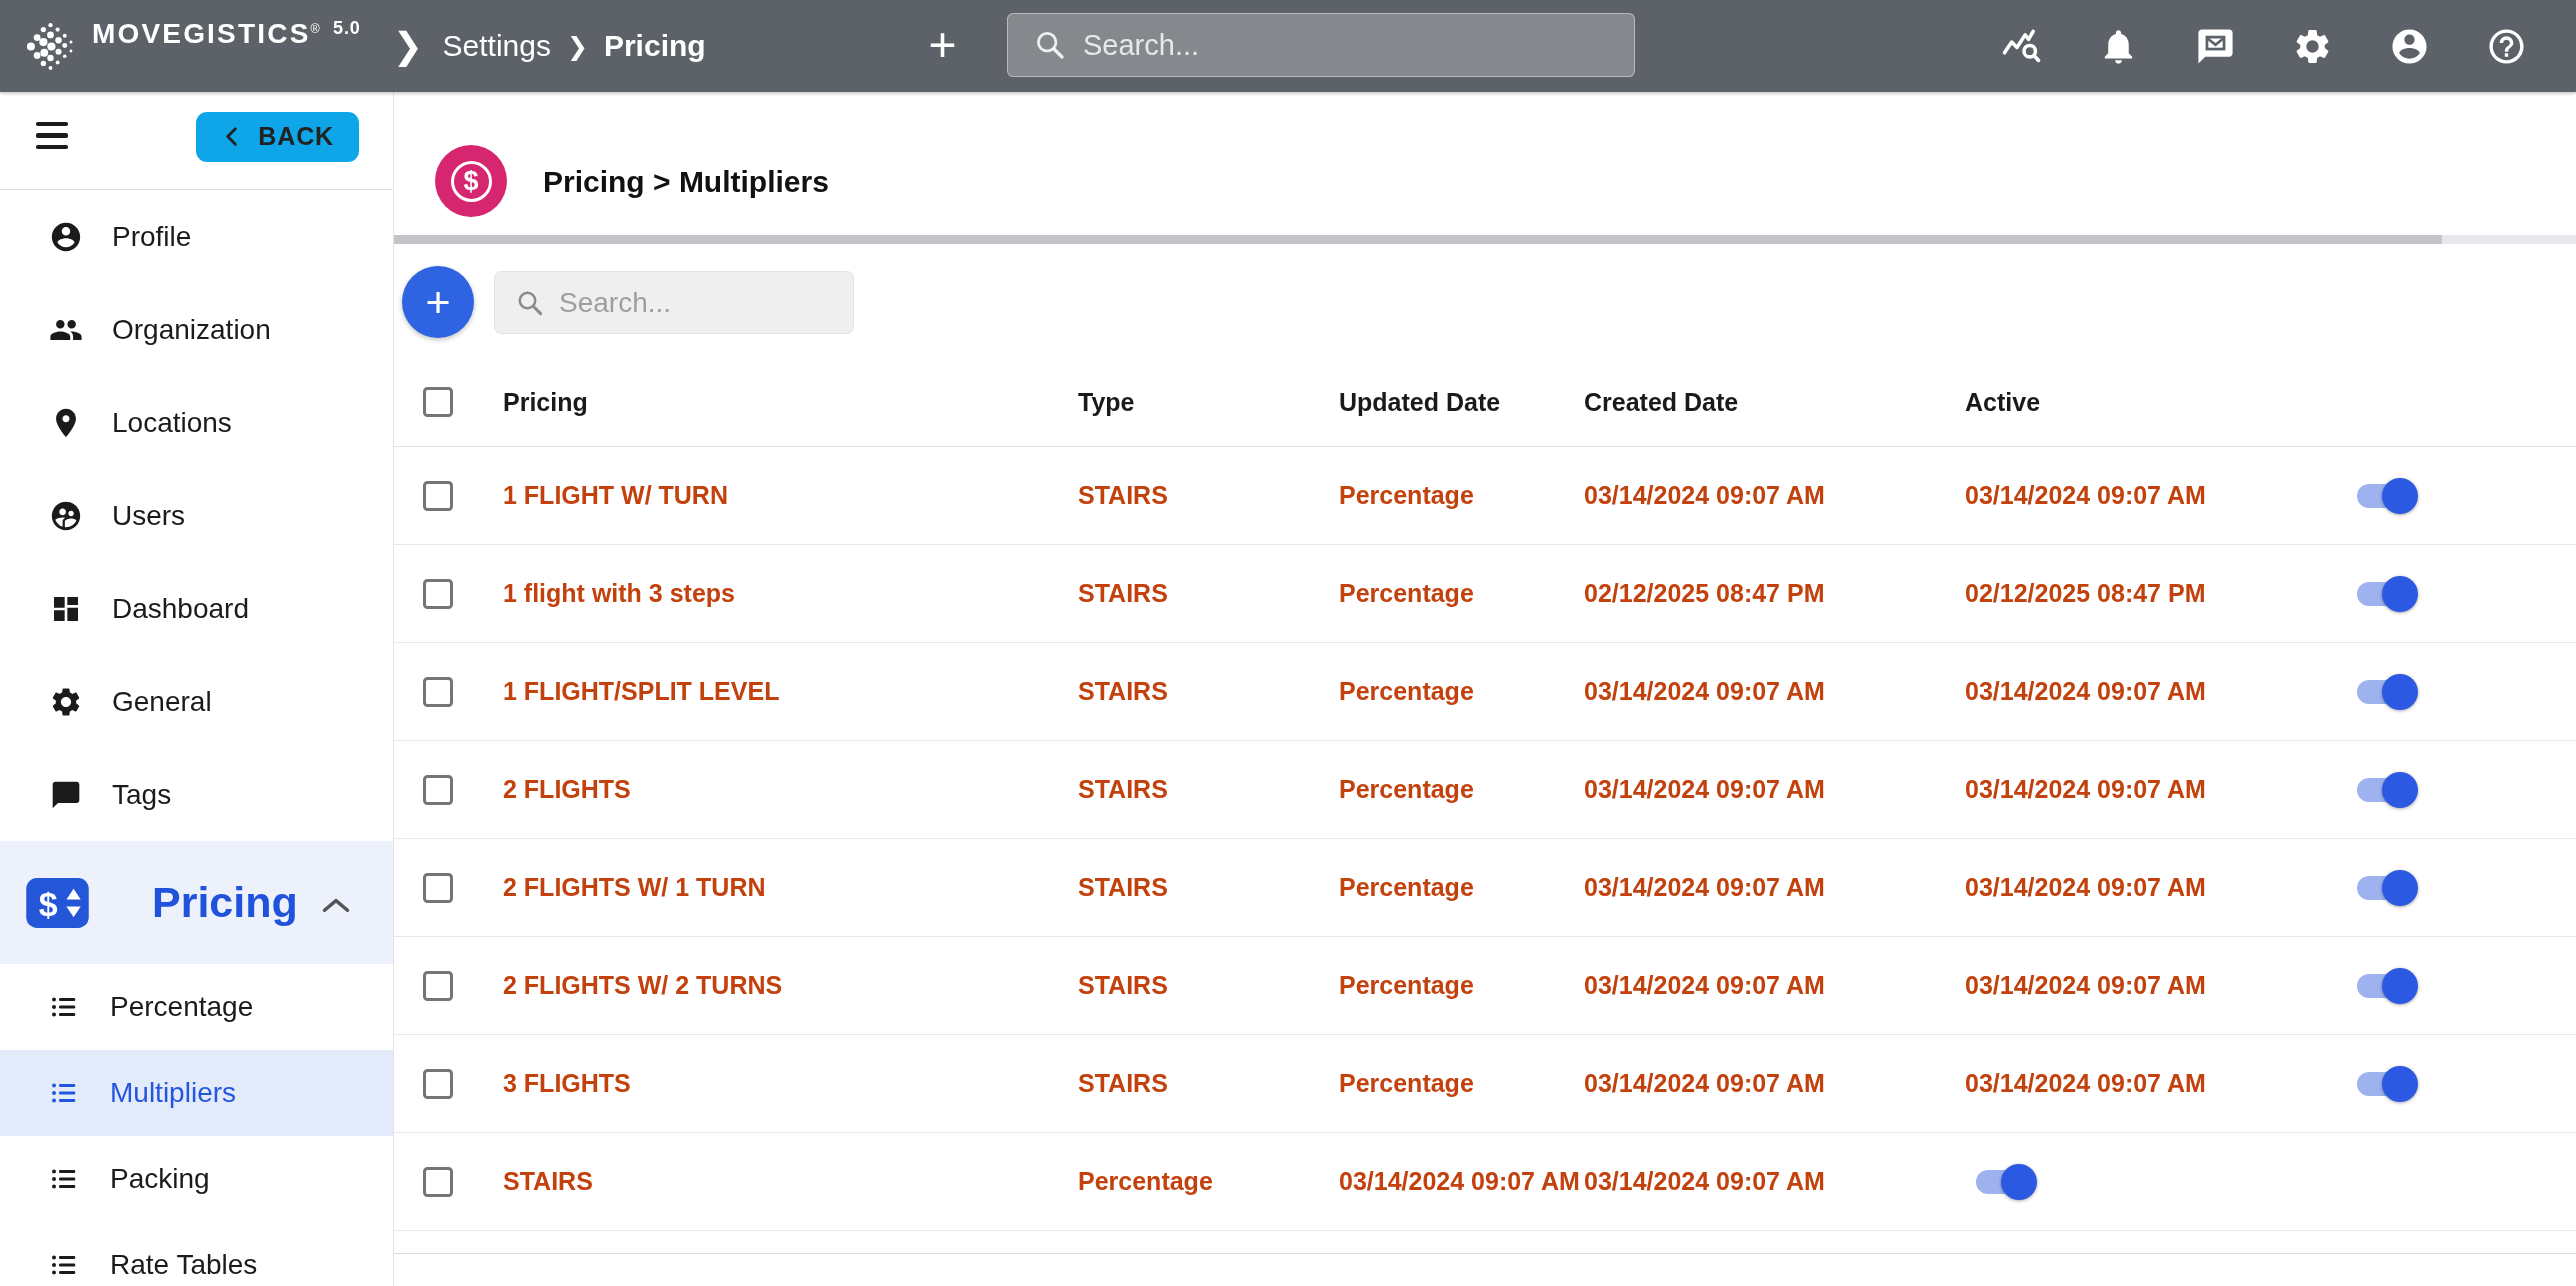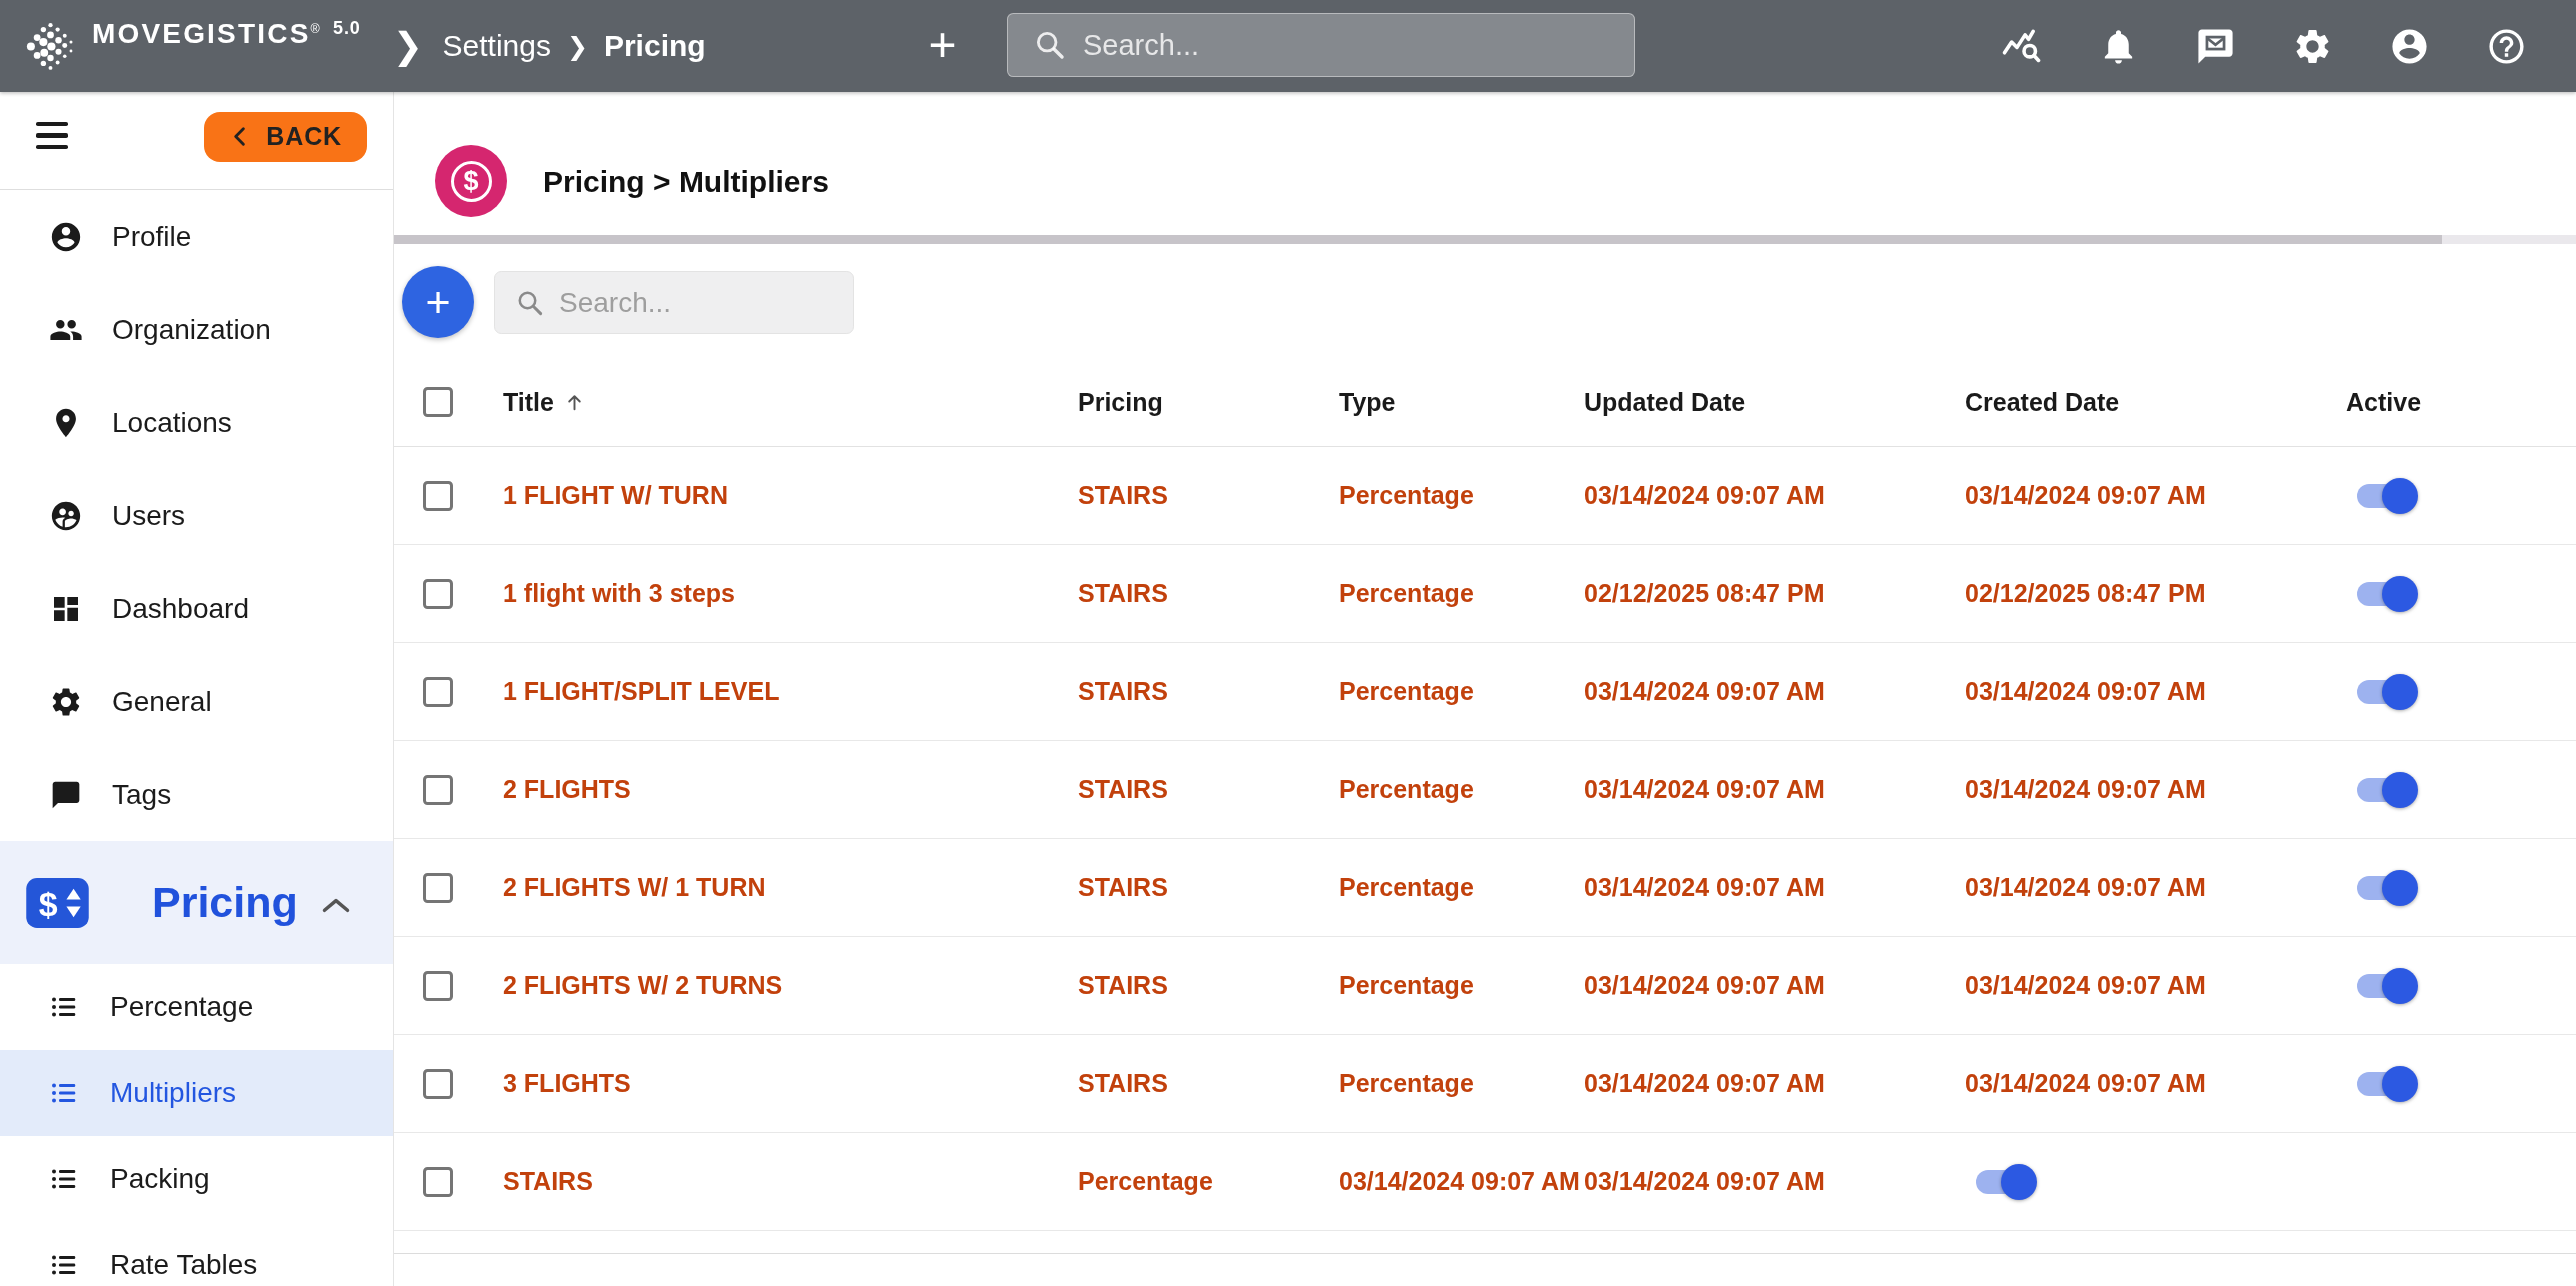--- a/index.html
+++ b/index.html
@@ -30,22 +30,22 @@
   .top-icons { position:absolute; right:21.5px; top:0; height:92px; display:flex; align-items:center; }
   .tico { width:43px; height:43px; margin:0 27px; display:flex; align-items:center;
           justify-content:center; cursor:pointer; }
 
   
   .sidebar { position:absolute; left:0; top:92px; width:394px; height:1194px;
              background:#fff; border-right:0.9px solid #e4e4e4; z-index:20; }
   .side-top { height:98px; border-bottom:1.8px solid #dedede; position:relative; }
   .hamburger { position:absolute; left:36px; top:29.5px; width:32px; height:32px; cursor:pointer; }
   .hamburger span { display:block; height:4.5px; background:#1b1b1b; border-radius:1.8px; margin-bottom:7.2px; }
-  .back-btn { position:absolute; left:204px; top:19.7px; width:163px; height:50px;
-              background:#f97316; border-radius:16px; display:flex; align-items:center;
+  .back-btn { position:absolute; left:196px; top:19.7px; width:163px; height:50px;
+              background:#0ea5e9; border-radius:11px; display:flex; align-items:center;
               justify-content:center; gap:14.3px; cursor:pointer; }
   .back-btn .lbl { font-size:25px; font-weight:600; color:#222; letter-spacing:0.9px; }
   .nav-item { height:93px; display:flex; align-items:center; padding-left:49px; cursor:pointer; }
   .nav-item .ico { width:34px; height:34px; display:flex; align-items:center; justify-content:center; }
   .nav-item .lbl { font-size:28px; font-weight:500; color:#1b1b1b; margin-left:29px; }
   .pricing-block { height:123px; background:#edf1fb; display:flex; align-items:center;
                    padding-left:26px; cursor:pointer; }
   .pricing-label { color:#2152dc; font-size:43px; font-weight:700; margin-left:63px; }
   .pricing-caret { margin-left:23px; margin-top:7.2px; }
   .sub-item { height:86px; display:flex; align-items:center; padding-left:49px; cursor:pointer; }
@@ -341,26 +341,20 @@
         <line x1="14.8" y1="14.8" x2="20.5" y2="20.5" stroke="#8a8a8a" stroke-width="2.4" stroke-linecap="round"></line>
       </svg>
       <input type="text" placeholder="Search..." style="">
     </div>
   </div>
 
   <div class="thead">
     <div>
         <div class="checkbox"></div>
       </div>
-    <div class="th-title">
-      <span>Title</span>
-      <svg width="23" height="23" viewBox="0 0 24 24">
-        <path d="M12 19 V6 M6.5 11 L12 5.5 L17.5 11" fill="none" stroke="#555" stroke-width="2" stroke-linecap="round" stroke-linejoin="round"></path>
-      </svg>
-    </div>
     <div>Pricing</div>
     <div>Type</div>
     <div>Updated Date</div>
     <div>Created Date</div>
     <div>Active</div>
   </div>
 
   <div class="trow">
     <div>
         <div class="checkbox"></div>

